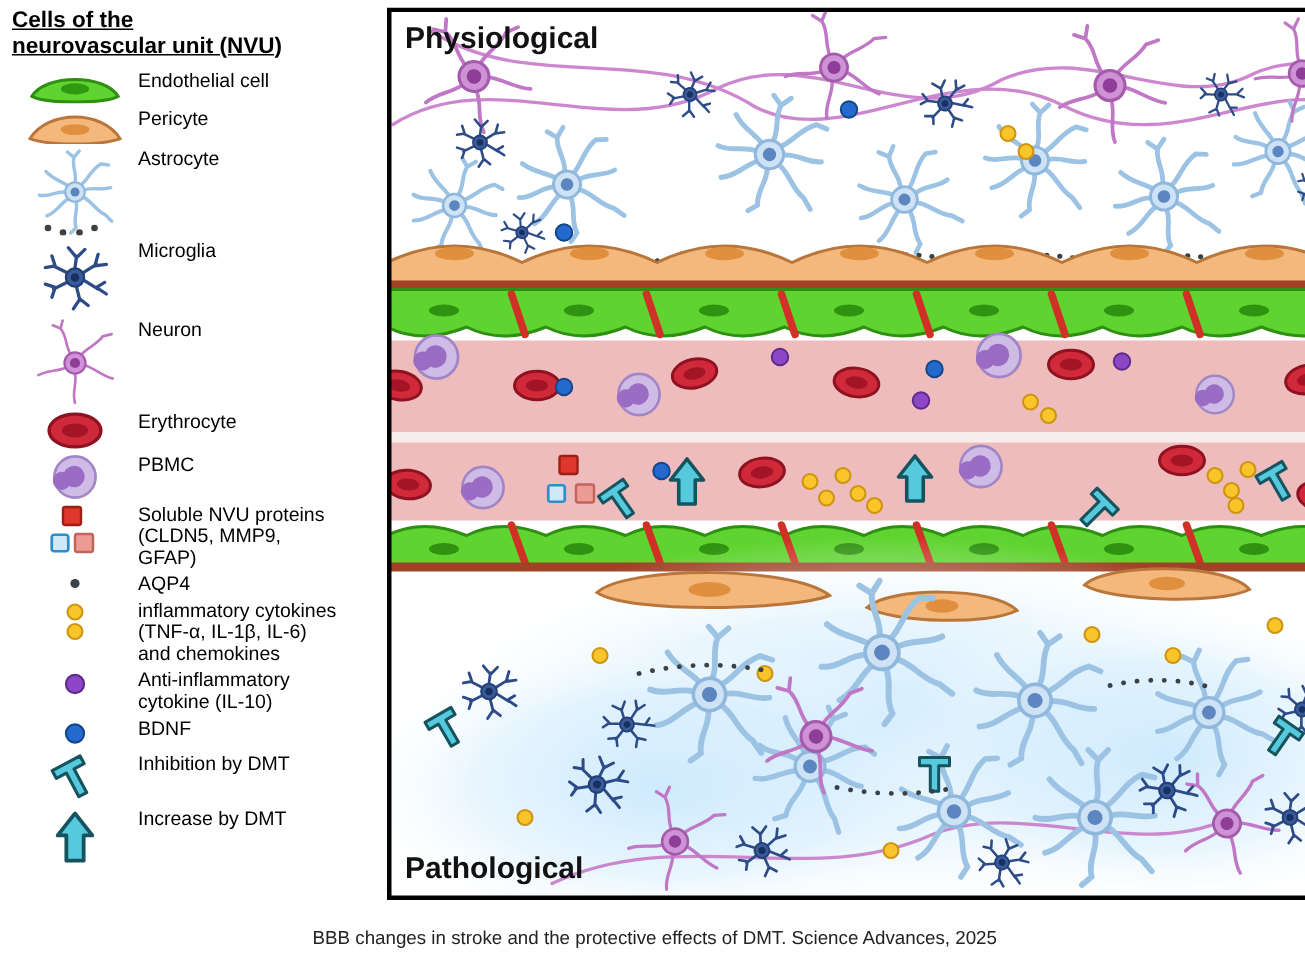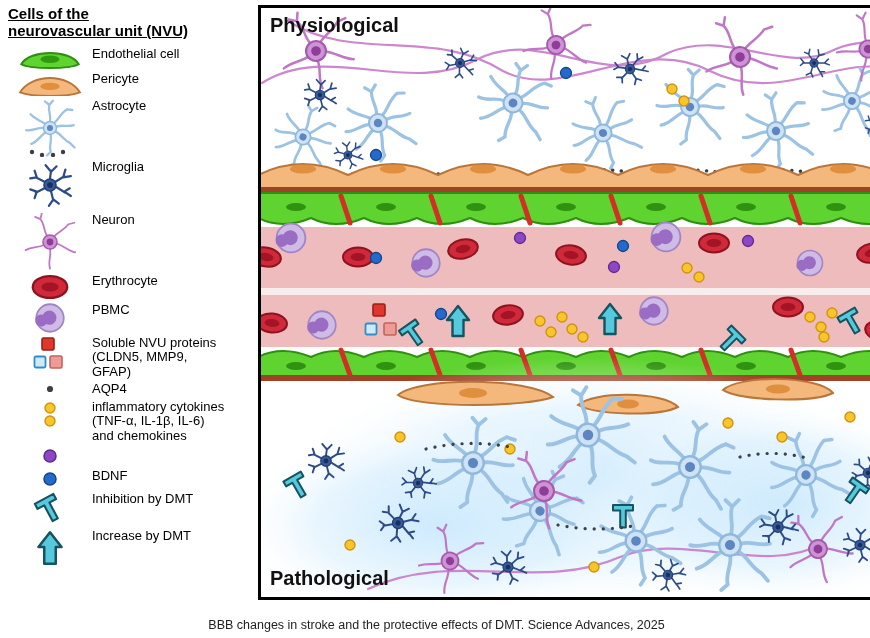--- a/index.html
+++ b/index.html
@@ -209,20 +209,21 @@
       </div>
       <div class="llabel">inflammatory cytokines (TNF-α, IL-1β, IL-6) and chemokines</div>
     </div>
 
     <div class="lrow">
       <div class="licon">
         <svg width="22" height="20" viewBox="0 0 22 20">
             <use href="#g-dot-purple" transform="translate(11,10) scale(1.1)"></use>
           </svg>
       </div>
+      <div class="llabel">Anti-inflammatory cytokine (IL-10)</div>
     </div>
 
     <div class="lrow">
       <div class="licon">
         <svg width="22" height="20" viewBox="0 0 22 20">
             <use href="#g-dot-blue" transform="translate(11,10) scale(1.1)"></use>
           </svg>
       </div>
       <div class="llabel">BDNF</div>
     </div>

